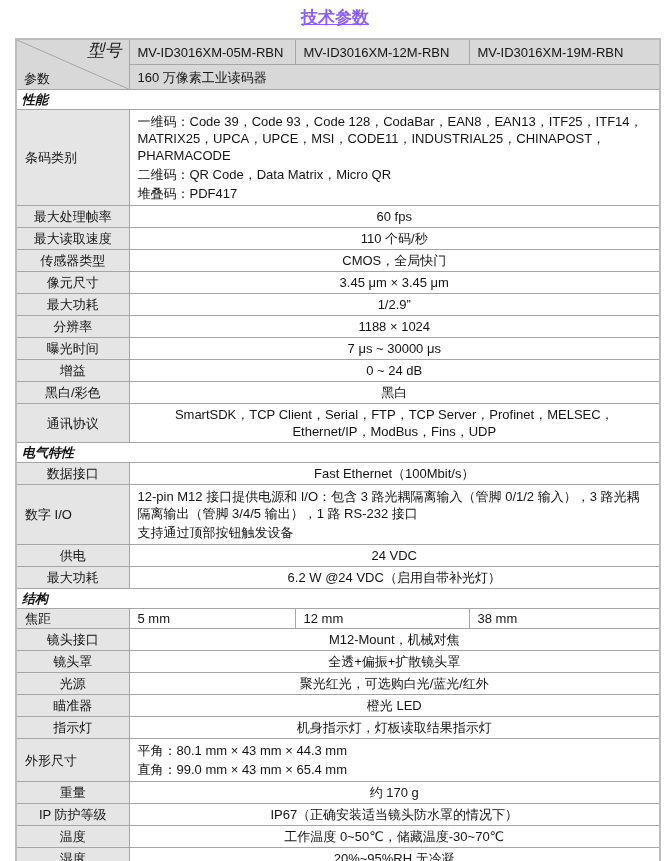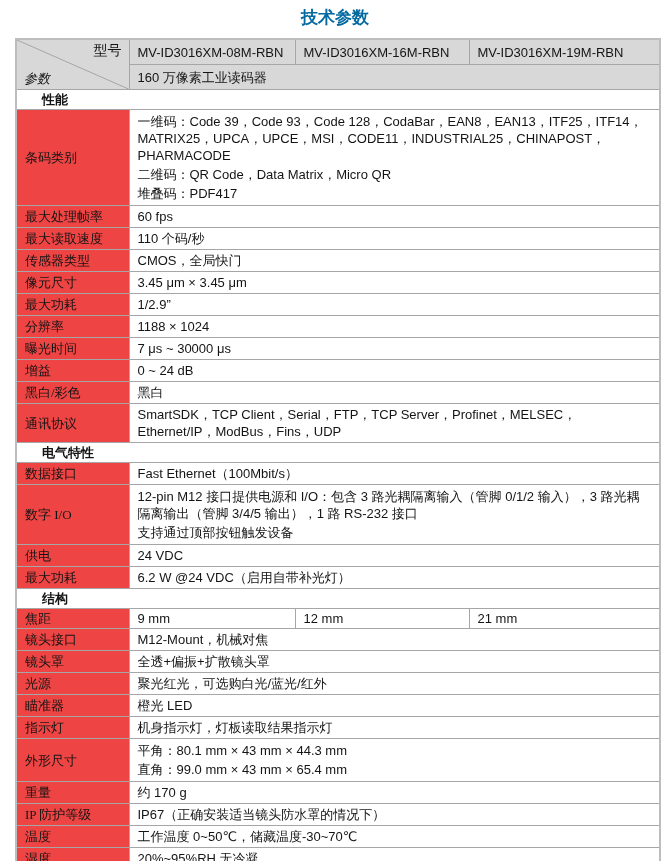--- a/index.html
+++ b/index.html
@@ -23,51 +23,51 @@
   col.c-m3{width:191px;}
   td{
     border:1px solid #a6a6a6;
     font-size:13px;line-height:17px;
     padding:1px 8px;vertical-align:middle;
     overflow:hidden;
   }
   tr.hdr td{background:#d8d8d8;height:22px;}
   td.corner{position:relative;padding:0;}
   td.corner .diag{position:absolute;left:0;top:0;width:100%;height:100%;}
-  td.corner .tr-label{position:absolute;top:2px;right:7px;font-size:14px;}
-  td.corner .bl-label{position:absolute;bottom:2px;left:7px;font-size:13px;font-style:italic;}
-  tr.sec td{font-weight:bold;height:17px;background:#ffffff;padding:1px 25px;}
-  td.label{background:#ef4444;font-family:Liberation Serif, serif;}
-  tr.single td{height:19px;}
+  td.corner .tr-label{position:absolute;top:2px;right:7px;font-size:17px;font-style:italic;}
+  td.corner .bl-label{position:absolute;bottom:2px;left:7px;font-size:13px;}
+  tr.sec td{font-weight:bold;height:17px;background:#ffffff;padding:1px 5px;font-style:italic;}
+  td.label{background:#e5e5e5;}
+  tr.single td{height:19px;text-align:center;}
   td.val .line{padding:1px 0;}
   td.multi{padding:2px 8px;}
 </style>
 </head>
 <body>
 
-<div class="title" style="color: #0369a1;">技术参数</div>
+<div class="title" style="color: #8b5cf6; text-decoration: underline;">技术参数</div>
 
 <table class="spec">
   <colgroup>
     <col class="c-label">
       <col class="c-m1">
       <col class="c-m2">
       <col class="c-m3">
   </colgroup>
   <tbody id="spec-body">
       <tr class="hdr">
         <td class="corner" rowspan="2">
           <svg class="diag" viewBox="0 0 100 100" preserveAspectRatio="none">
             <line x1="0" y1="0" x2="100" y2="100" stroke="#a6a6a6" stroke-width="1" vector-effect="non-scaling-stroke"></line>
           </svg>
           <span class="tr-label">型号</span>
           <span class="bl-label">参数</span>
         </td>
-        <td>MV-ID3016XM-08M-RBN</td>
-        <td>MV-ID3016XM-16M-RBN</td>
+        <td>MV-ID3016XM-05M-RBN</td>
+        <td>MV-ID3016XM-12M-RBN</td>
         <td>MV-ID3016XM-19M-RBN</td>
       </tr>
       <tr class="hdr">
         <td colspan="3">160 万像素工业读码器</td>
       </tr>
       <tr class="sec">
         <td colspan="4">性能</td>
       </tr>
       <tr>
         <td class="label">条码类别</td>
@@ -163,23 +163,23 @@
         <td class="label">最大功耗</td>
         <td class="val" colspan="3">
           <div class="line">6.2 W @24 VDC（启用自带补光灯）</div>
         </td>
       </tr>
       <tr class="sec">
         <td colspan="4">结构</td>
       </tr>
       <tr>
         <td class="label">焦距</td>
-        <td class="val">9 mm</td>
+        <td class="val">5 mm</td>
         <td class="val">12 mm</td>
-        <td class="val">21 mm</td>
+        <td class="val">38 mm</td>
       </tr>
       <tr class="single">
         <td class="label">镜头接口</td>
         <td class="val" colspan="3">
           <div class="line">M12-Mount，机械对焦</div>
         </td>
       </tr>
       <tr class="single">
         <td class="label">镜头罩</td>
         <td class="val" colspan="3">

